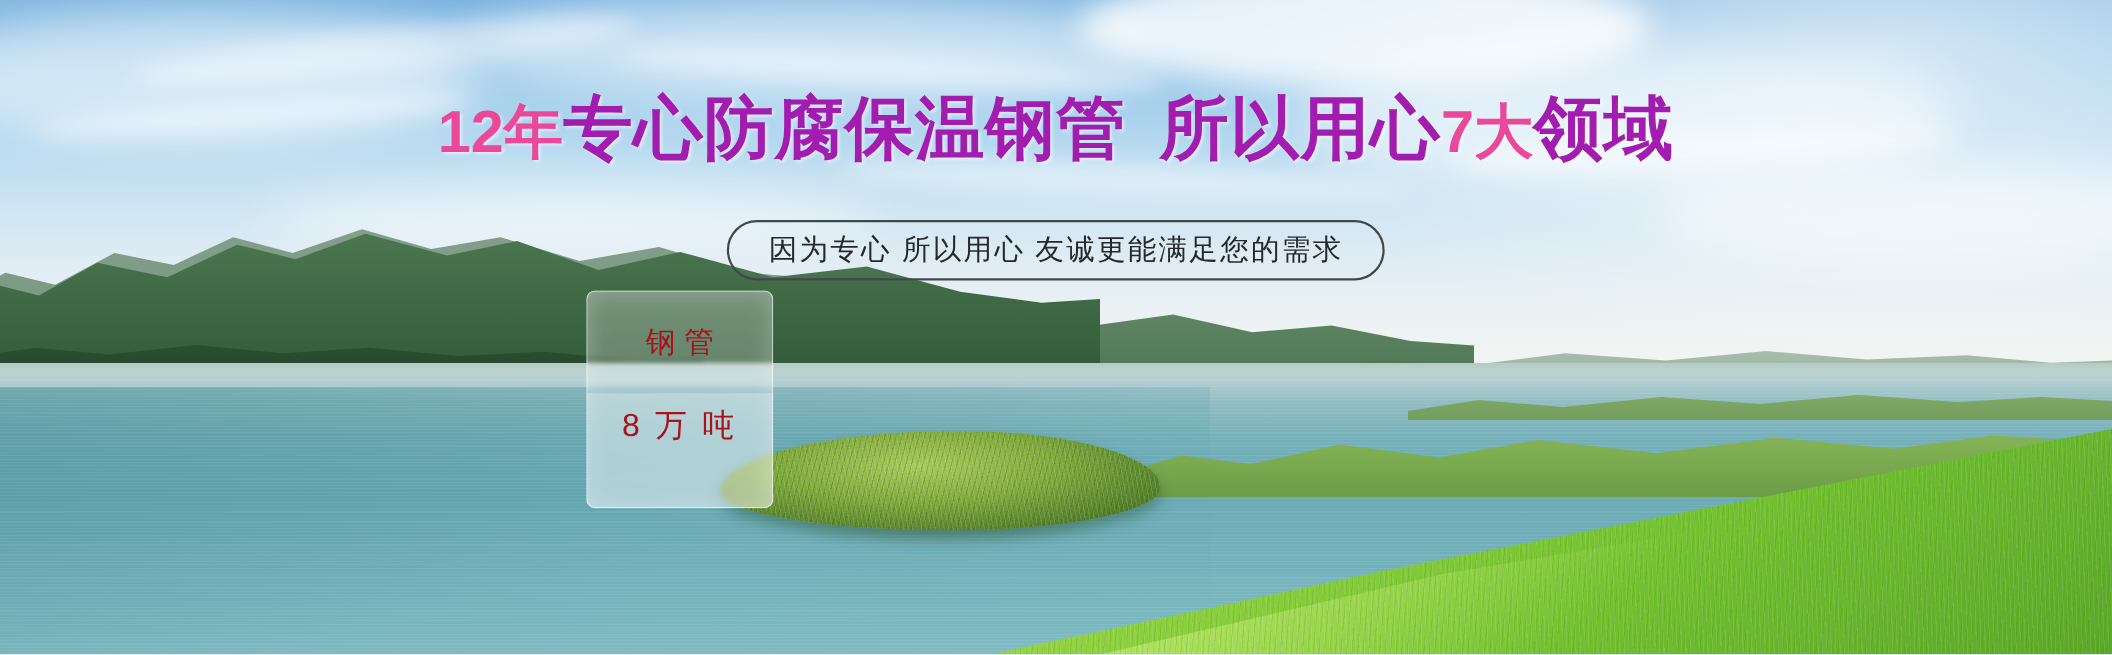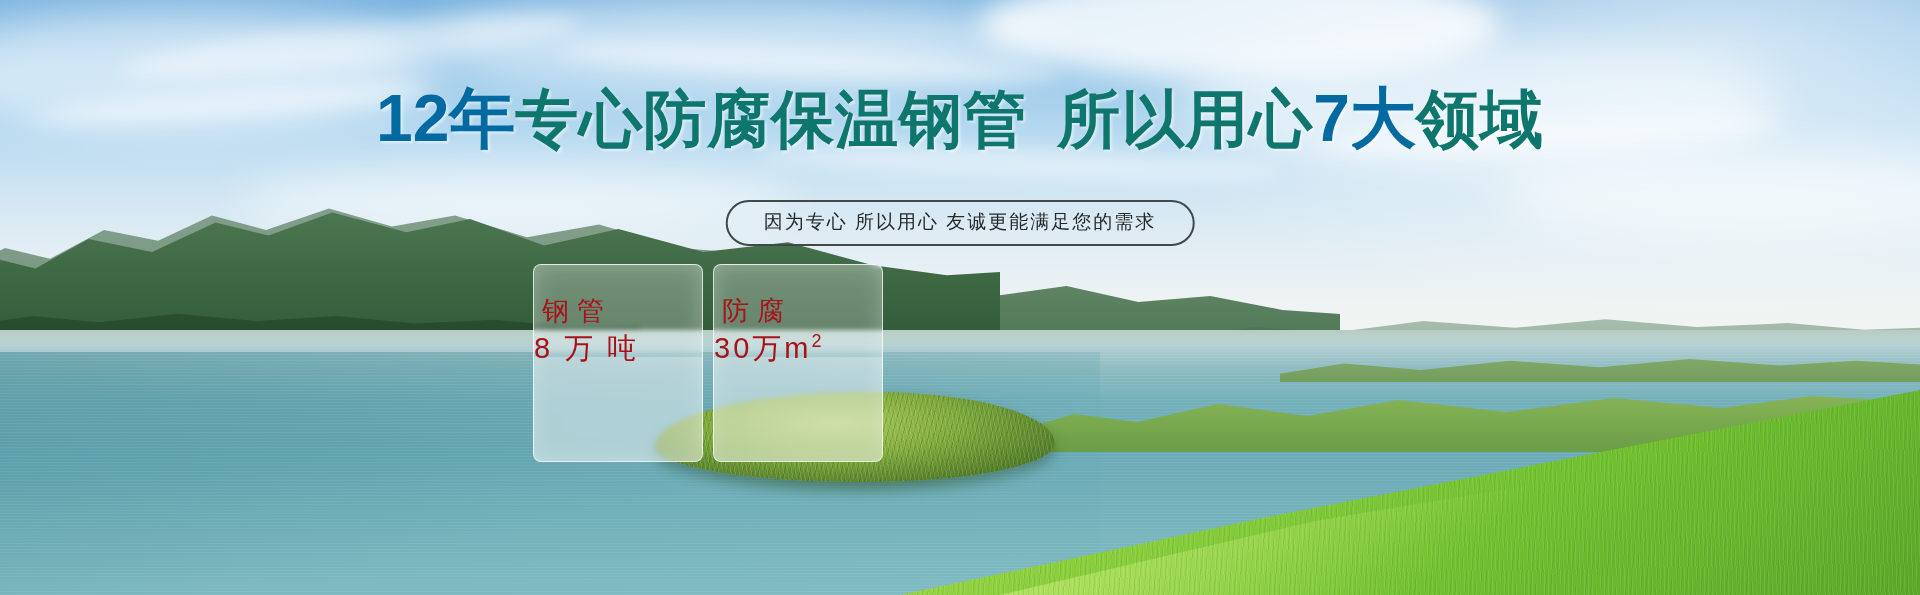--- a/index.html
+++ b/index.html
@@ -159,61 +159,63 @@
   .headline{
     position:absolute;left:0;top:84px;width:1920px;
     text-align:center;
     font-size:63px;
     font-weight:bold;
     letter-spacing:1px;
     line-height:1.05;
     white-space:nowrap;
     text-shadow:2px 2px 3px rgba(255,255,255,.55);
   }
-  .hl-red{color:#0369a1;font-size:66px;letter-spacing:0px;}
-  .hl-dark{color:#0f766e;}
+  .hl-red{color:#ec4899;font-size:54px;letter-spacing:0px;}
+  .hl-dark{color:#a21caf;}
   .hl-gap{display:inline-block;width:30px;}
 
   
   .subpill{
     position:absolute;left:50%;top:200px;transform:translateX(-50%);
     padding:7px 36px 9px;
     border:2px solid #40484a;
     border-radius:30px;
-    font-size:19px;
+    font-size:26px;
     color:#25292b;
     letter-spacing:2px;
     white-space:nowrap;
     background:rgba(255,255,255,.03);
   }
 
   
   .cards{
     position:absolute;left:533px;top:264px;
     display:flex;
     gap:10px;
   }
   .card{
     width:168px;height:196px;
     border-radius:8px;
     border:1px solid rgba(255,255,255,.75);
     background:linear-gradient(to bottom, rgba(255,255,255,.26) 0%, rgba(255,255,255,.26) 47%, rgba(255,255,255,.46) 47%, rgba(255,255,255,.46) 100%);
     backdrop-filter:blur(2px);
     display:flex;flex-direction:column;
+    align-items:center;
     box-shadow:inset 0 0 22px rgba(255,255,255,.26);
   }
   .card-title{
     margin-top:28px;
     font-size:27px;
     color:#a8131b;
     letter-spacing:8px;
     text-indent:8px;
     font-weight:normal;
   }
   .card-value{
+    margin-top:38px;
     font-size:29px;
     color:#a8131b;
     letter-spacing:3px;
     white-space:nowrap;
   }
   .card-value sup{font-size:18px;letter-spacing:0;}
 </style>
 </head>
 <body>
 
@@ -262,23 +264,17 @@
 
   <div class="cards">
 
     <div class="card">
       <div class="card-title">钢管</div>
       <div class="card-value">
         <span>8 万 吨</span>
       </div>
     </div>
 
-    <div class="card">
-      <div class="card-title">防腐</div>
-      <div class="card-value">
-        <span>30万m</span><sup>2</sup>
-      </div>
-    </div>
 
 
   </div>
 
 </div>
 
 </body></html>

